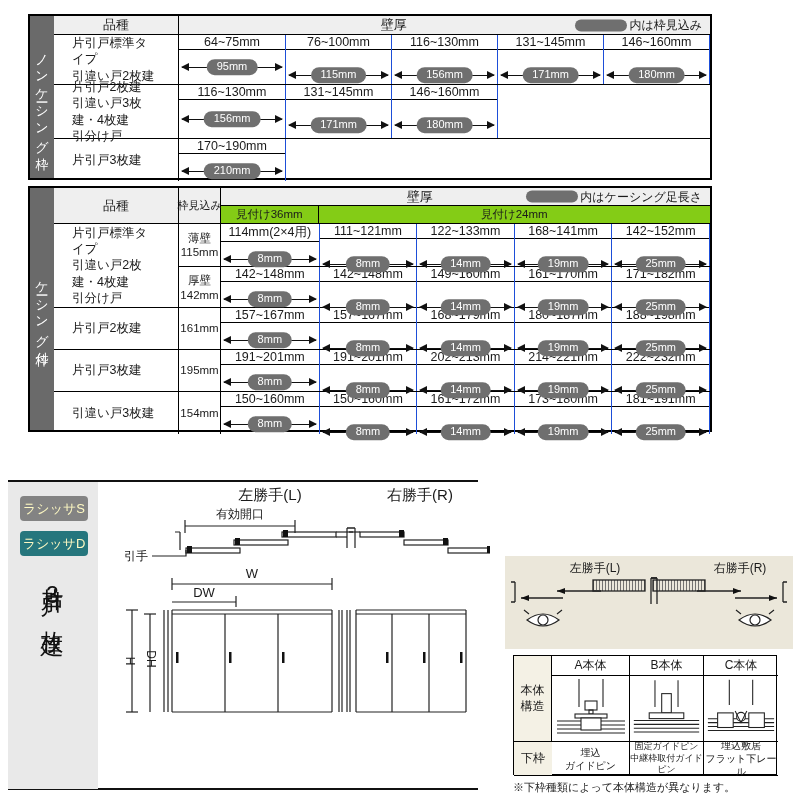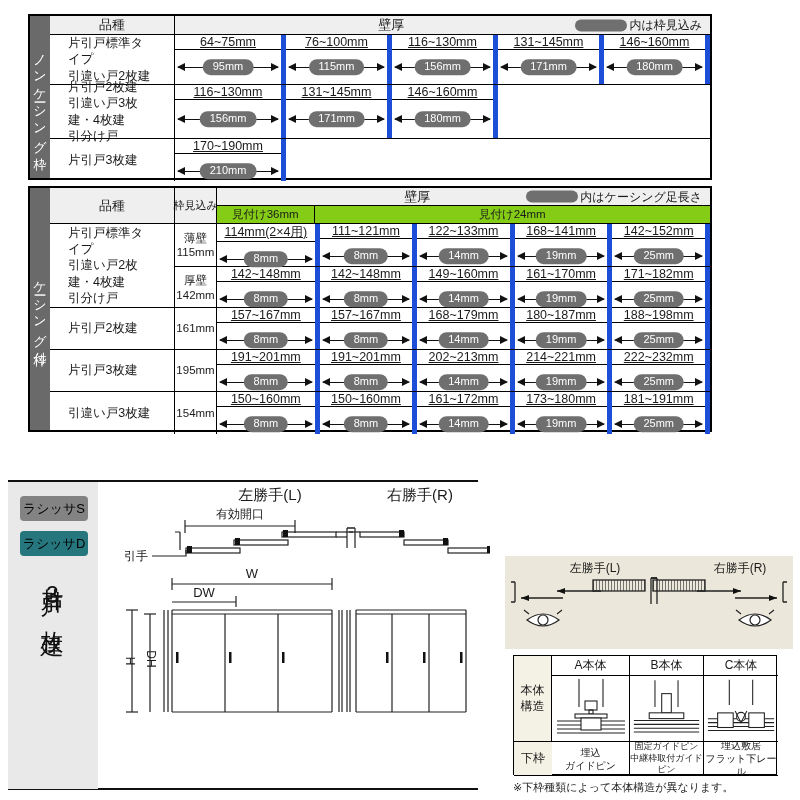--- a/index.html
+++ b/index.html
@@ -16,25 +16,25 @@
   .h-kind { width:125px; border-right:1px solid #000; display:flex; align-items:center; justify-content:center; font-size:13px; }
   .h-wall { flex:1; position:relative; }
   .wall-label { position:absolute; left:38%; top:50%; transform:translateY(-50%); font-size:13px; }
   .legend { position:absolute; right:8px; top:50%; transform:translateY(-50%); display:flex; align-items:center; gap:2px; font-size:12px; }
   .pill { display:inline-block; width:52px; height:12px; border-radius:7px; background:#6f6f6f; }
   .t-row { display:flex; border-bottom:1px solid #000; }
   .t-row:last-child { border-bottom:none; }
   .name-cell { width:125px; border-right:1px solid #000; display:flex; align-items:center; padding:3px 18px; font-size:12.5px; line-height:1.3; white-space:pre-line; }
   .cells { flex:1; display:flex; }
   .vcell { display:flex; flex-direction:column; }
-  .vcell + .vcell, .vfill { border-left:5px solid #1d4ed8; }
+  .vcell + .vcell, .vfill { border-left:1px solid #1d4ed8;gap:8px; }
   .vfill { flex:1; }
   #table1 .vcell { width:106px; }
   #table2 .vcell { width:97.6px; }
-  .range { height:50%; display:flex; align-items:center; justify-content:center; font-size:12.5px; border-bottom:1px solid #000; white-space:nowrap;text-decoration:underline; }
+  .range { height:50%; display:flex; align-items:center; justify-content:center; font-size:12.5px; border-bottom:1px solid #000; white-space:nowrap; }
   .dim { height:50%; position:relative; margin:17px 2px; }
   .dim .line { position:absolute; left:1px; right:1px; top:50%; border-top:1.5px solid #111; }
   .dim .ah { position:absolute; top:50%; transform:translateY(-50%); width:0; height:0; border-top:4px solid transparent; border-bottom:4px solid transparent; }
   .dim .ah.l { left:0; border-right:8px solid #111; }
   .dim .ah.r { right:0; border-left:8px solid #111; }
   .dim .cap { position:absolute; left:50%; top:50%; transform:translate(-50%,-50%); background:#6f6f6f; color:#fff; border-radius:8px; padding:1px 10px; font-size:11px; line-height:1.25; white-space:nowrap; }
 
   
   .h-mikomi { width:42px; border-right:1px solid #000; display:flex; align-items:center; justify-content:center; font-size:11px; background:#efefef; white-space:nowrap; }
   .h-right { flex:1; display:flex; flex-direction:column; }
@@ -43,21 +43,21 @@
   .h-m36 { width:97.6px; border-right:1px solid #000; display:flex; align-items:center; justify-content:center; font-size:11.5px; }
   .h-m24 { flex:1; display:flex; align-items:center; justify-content:center; font-size:11.5px; }
   .mikomi-cell { width:42px; border-right:1px solid #000; display:flex; align-items:center; justify-content:center; font-size:11.5px; text-align:center; white-space:pre-line; line-height:1.25; }
   .subcol { flex:1; display:flex; flex-direction:column; }
   .sub { display:flex; height:42px; }
   .sub + .sub { border-top:1px solid #000; }
 
   
   .rule { position:absolute; background:#111; }
   .side-panel { position:absolute; left:8px; top:482px; width:90px; height:307px; background:#e9e9e9; }
-  .badge { position:absolute; left:12px; width:68px; height:25px; border-radius:4px; color:#000000; font-size:13px; display:flex; align-items:center; justify-content:center; }
+  .badge { position:absolute; left:12px; width:68px; height:25px; border-radius:4px; color:#fef9c3; font-size:13px; display:flex; align-items:center; justify-content:center; }
   .badge-s { top:14px; background:#838383; }
   .badge-d { top:49px; background:#26767d; }
   .v-title { position:absolute; left:50%; top:88px; transform:translateX(-50%); writing-mode:vertical-rl; text-orientation:upright; font-size:23px; letter-spacing:4px; color:#111; }
 
   .diagram-area { position:absolute; left:110px; top:486px; width:380px; height:232px; }
   .diagram-area svg { position:absolute; inset:0; }
   .dlabel { position:absolute; font-size:12px; white-space:nowrap; }
   .dlabel.big { font-size:15px; }
   .rot { transform:rotate(90deg); transform-origin:center; }
 
@@ -73,21 +73,21 @@
   .plan-panel svg { position:absolute; inset:0; }
 
   .struct-tbl { position:absolute; left:513px; top:655px; width:264px; height:120px; border:1px solid #000; display:grid; grid-template-columns:38px 78px 74px 74px; grid-template-rows:20px 66px 34px; background:#fff; }
   .struct-tbl > div { border-right:1px solid #000; border-bottom:1px solid #000; display:flex; align-items:center; justify-content:center; text-align:center; }
   .struct-tbl > div:nth-child(4n), .struct-tbl > .last-col { border-right:none; }
   .s-label { background:#f4f1e5; font-size:12px; white-space:pre-line; line-height:1.3; }
   .s-head { font-size:12px; }
   .s-lower { font-size:10px; white-space:pre-line; line-height:1.3; }
   .s-lower.tight { font-size:9px; }
   .s-diagram { padding:0; }
-  .struct-note { position:absolute; left:513px; top:780px; font-size:11px; color:#222; }
+  .struct-note { position:absolute; left:513px; top:780px; font-size:11px; color:#222;font-family:Liberation Serif, serif; }
 </style>
 </head>
 <body>
 
 <div class="page">
 
   <div class="tbl" id="table1" style="left:28px; top:14px; width:684px; height:166px;">
     <div class="side-bar">
       <span>ノンケーシング枠</span>
     </div>

